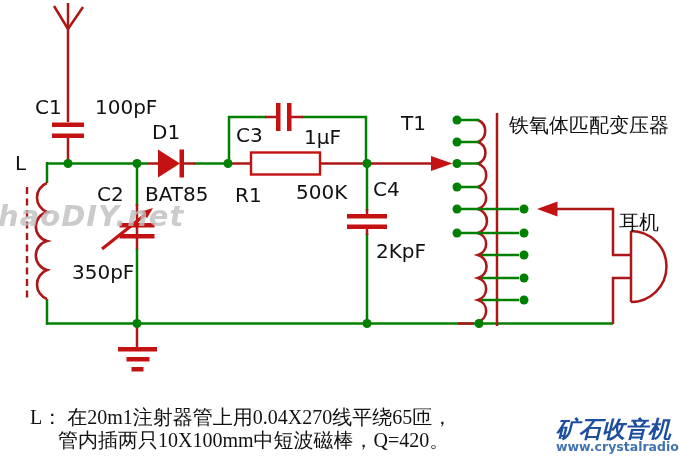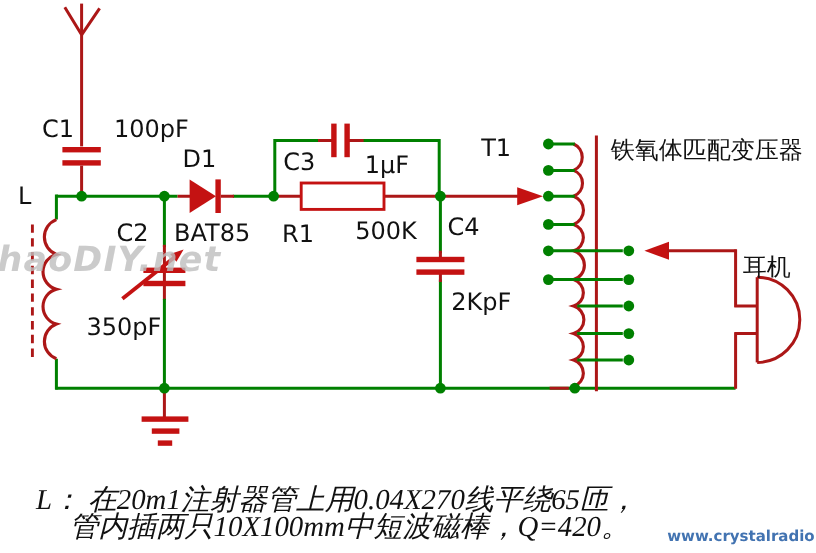--- a/index.html
+++ b/index.html
@@ -26,22 +26,22 @@
   .rbox{fill:#ffffff;stroke:var(--bright-red);stroke-width:2.4;}
   .lbl{font-family:"DejaVu Sans", sans-serif;font-size:20px;fill:var(--black);}
   .lblcn{font-family:"DejaVu Sans", sans-serif;font-size:20px;fill:var(--black);}
   .overlay{position:absolute;}
   #watermark{
     left:-2px;top:199px;font-size:29px;font-weight:bold;font-style:italic;
     color:var(--watermark);opacity:.8;letter-spacing:1px;
     font-family:"DejaVu Sans", sans-serif;
   }
   #note{
-    left:30px;top:406px;color:var(--black);font-size:24px;line-height:23px;
-    font-family:"Liberation Serif", serif;white-space:nowrap;font-style:italic;
+    left:30px;top:406px;color:var(--black);font-size:20px;line-height:23px;
+    font-family:"Liberation Serif", serif;white-space:nowrap;
   }
   #note .l2{padding-left:28px;}
   #brand-name{
     left:556px;top:414px;font-size:23px;font-weight:bold;font-style:italic;
     color:var(--logo-blue);white-space:nowrap;letter-spacing:0px;
     font-family:"DejaVu Sans", sans-serif;
   }
   #brand-url{
     left:556px;top:439px;font-size:12.5px;font-weight:bold;
     color:var(--logo-blue-light);white-space:nowrap;
@@ -176,14 +176,15 @@
     <text class="lblcn" x="619" y="229">耳机</text>
   </svg>
 
   <div id="watermark" class="overlay">haoDIY.net</div>
 
   <div id="note" class="overlay">
     <div class="l1">L： 在20m1注射器管上用0.04X270线平绕65匝，</div>
     <div class="l2">管内插两只10X100mm中短波磁棒，Q=420。</div>
   </div>
 
+  <div id="brand-name" class="overlay">矿石收音机</div>
   <div id="brand-url" class="overlay">www.crystalradio.cn</div>
 </div>
 
 </body></html>

